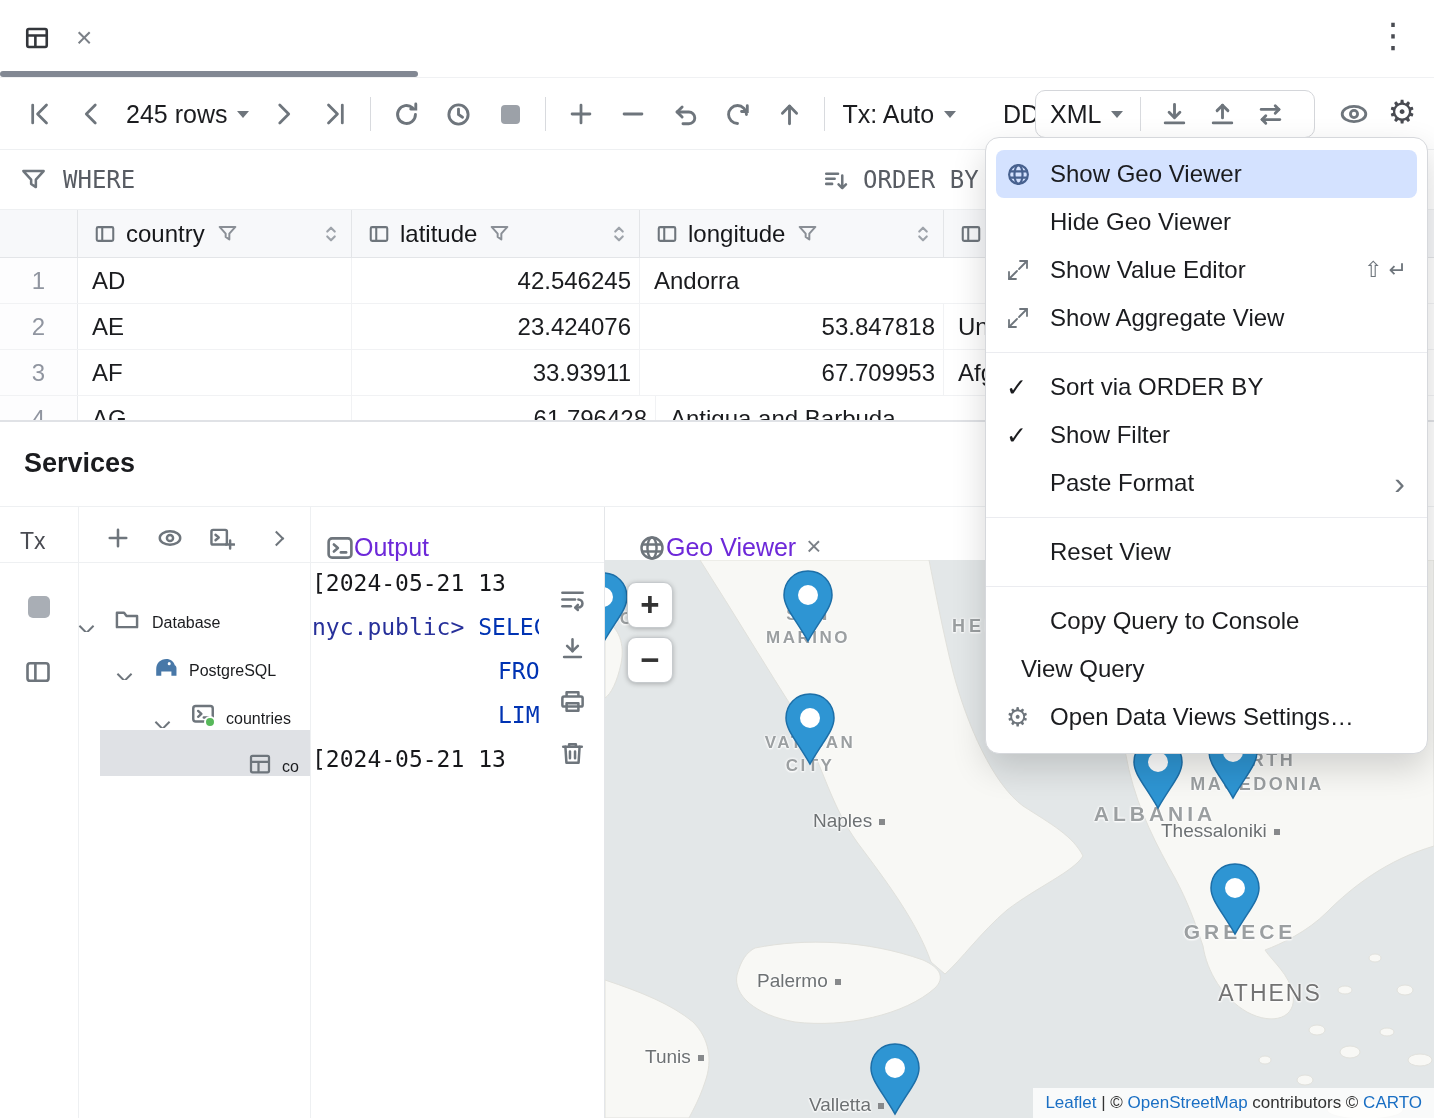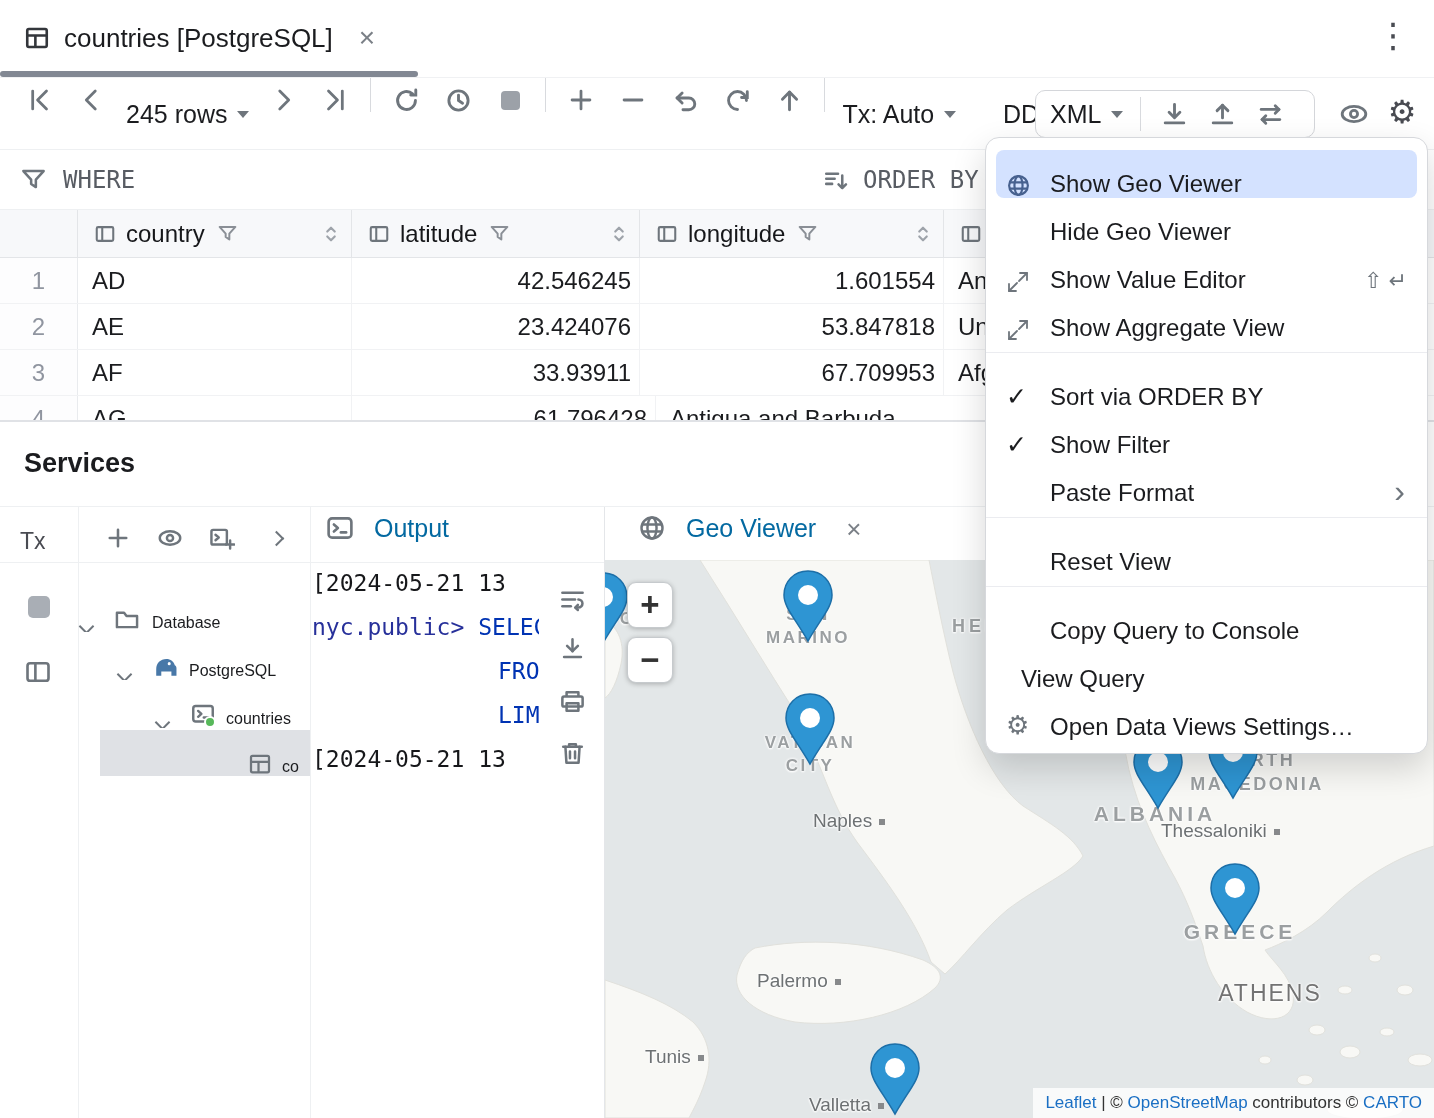--- a/index.html
+++ b/index.html
@@ -13,21 +13,21 @@
   .tab{position:absolute;left:14px;top:0;height:76px;display:flex;align-items:center;gap:14px;padding:0 10px}
   .tab-title{font-size:26px;color:#1b1c1f}
   .tab-close{font-size:28px;color:#7b8087;margin-left:12px;cursor:pointer}
   .tab-close::before{content:"×"}
   .tab-underline{position:absolute;left:0;top:71px;width:418px;height:6px;background:#828893;border-radius:3px}
   .kebab{position:absolute;right:24px;top:18px;font-size:34px;color:#494b52;line-height:1}
   .kebab::before{content:"⋮"}
 
   
   .toolbar{position:absolute;top:78px;left:0;right:0;height:72px;border-bottom:1px solid #eef0f2}
-  .tb-left{position:absolute;left:14px;top:78px;height:72px;display:flex;}
+  .tb-left{position:absolute;left:14px;top:78px;height:72px;display:flex;align-items:center}
   .tbi{width:52px;height:44px;display:flex;align-items:center;justify-content:center;border-radius:8px}
   .tbtext{font-size:25px;color:#1b1c1f;display:flex;align-items:center;padding:0 8px}
   .caret{width:0;height:0;border-left:6px solid transparent;border-right:6px solid transparent;border-top:7px solid #6e757c;margin-left:10px}
   .tbdiv{width:1px;height:34px;background:#d8dade;margin:0 9px}
   .tb-dd{position:absolute;left:1003px;top:100px;font-size:25px;color:#1b1c1f}
   .tb-box{position:absolute;left:1035px;top:90px;width:280px;height:48px;border:1px solid #d4d6da;border-radius:10px;background:#fff;display:flex;align-items:center;padding:0 12px;z-index:40}
   .tb-box .tbtext{font-size:25px}
   .tb-box .tbi{width:48px}
   .tb-eye{position:absolute;left:1328px;top:92px}
   .tb-gear{position:absolute;left:1382px;top:90px;font-size:32px;color:#494b52;width:40px;height:44px;display:flex;align-items:center;justify-content:center}
@@ -64,21 +64,21 @@
   .strip-sq{position:absolute;left:28px;top:174px;width:22px;height:22px;border-radius:5px;background:#a9aeb5}
   .strip-board{position:absolute;left:24px;top:236px}
   .ttb{position:absolute;top:96px;display:flex;align-items:center;justify-content:center;width:40px;height:40px;border-radius:8px}
   .tree-row{position:absolute;left:69px;width:231px;height:46px;display:flex;align-items:flex-end;font-size:16px;color:#1b1c1f;overflow:hidden;white-space:nowrap}
   .tree-sel{position:absolute;left:100px;width:210px;height:46px;background:#dfe1e5}
   .chev-d{width:11px;height:11px;border-right:2px solid #6e757c;border-bottom:2px solid #6e757c;transform:rotate(45deg);display:inline-block;flex:0 0 auto}
   .chev-r{width:11px;height:11px;border-right:2px solid #6e757c;border-bottom:2px solid #6e757c;transform:rotate(-45deg);display:inline-block}
   .greendot{position:absolute;width:12px;height:12px;border-radius:50%;background:#57b85a;border:2px solid #fff}
 
   
-  .svc-tab{position:absolute;top:92px;height:48px;display:flex;align-items:flex-start;gap:20px;font-size:25px;color:#0369a1}
+  .svc-tab{position:absolute;top:92px;height:48px;display:flex;align-items:flex-end;gap:0;font-size:25px;color:#6d28d9}
   .svc-close{font-size:26px;color:#7b8087;margin-left:10px}
   .svc-close::before{content:"×"}
 
   
   .out-pane{position:absolute;left:311px;top:140px;width:228px;height:558px;overflow:hidden;font-family:"DejaVu Sans Mono",monospace;font-size:23px}
   .oline{position:absolute;left:1px;white-space:nowrap;color:#16171a}
   .kw{color:#0033b3}
   .prompt{color:#27309a}
   .cgut{position:absolute;left:540px;width:64px;display:flex;justify-content:center}
 
@@ -91,21 +91,21 @@
   .lab-city.dot::after{content:"";display:inline-block;width:6px;height:6px;background:#87898b;margin-left:7px;vertical-align:middle}
   .lab-caps{font-size:23px;letter-spacing:2px;color:#737373;font-weight:400}
   .zoomctl{position:absolute;left:22px;top:22px;display:flex;flex-direction:column;gap:9px;z-index:5}
   .zbtn{width:46px;height:46px;background:#fff;border:1px solid #c6cacd;border-radius:9px;box-shadow:0 1px 5px rgba(0,0,0,.25);font-size:33px;font-weight:700;color:#333;display:flex;align-items:center;justify-content:center}
   .pin{position:absolute;width:56px;height:74px;z-index:4}
   .attrib{position:absolute;right:0;bottom:0;height:30px;background:rgba(255,255,255,.78);display:flex;align-items:center;padding:0 12px;font-size:17px;color:#333;z-index:6;white-space:pre}
   .attrib .lnk{color:#1a6fc4}
 
   
   .menu{position:absolute;left:985px;top:137px;width:443px;background:#fff;border:1px solid #d6d8dc;border-radius:14px;box-shadow:0 14px 34px rgba(0,0,0,.16);padding:12px 0;z-index:50}
-  .mi{height:48px;display:flex;align-items:flex-end;margin:0 10px;padding:0 10px;border-radius:8px;font-size:24px;color:#1b1c1f}
+  .mi{height:48px;display:flex;align-items:center;margin:0 10px;padding:0 10px;border-radius:8px;font-size:24px;color:#1b1c1f}
   .mi.sel{background:#d4e2ff}
   .mi .gut{width:44px;display:flex;align-items:center}
   .mi .grow{flex:1}
   .mi .short{color:#6e757c;font-size:22px}
   .mi .sub{color:#6e757c;font-size:32px;line-height:1;margin-right:2px}
   .mi .sub::before{content:"›"}
   .mi .chk{font-size:25px;color:#1b1c1f}
   .mi .chk::before{content:"✓"}
   .mi .mgear{font-size:26px;color:#6e757c}
   .mi .mgear::before{content:"⚙"}
@@ -118,21 +118,20 @@
 <div class="app">
 
   <div class="tabbar">
     <div class="tab">
       <span class="ic">
         <svg width="26" height="26" viewBox="0 0 16 16" fill="none" stroke="#33363b" stroke-width="1.6">
             <rect x="2" y="2.5" width="12" height="11" rx="1"></rect>
             <path d="M2 6.5h12M7 6.5v7"></path>
           </svg>
       </span>
-      <span class="tab-title">countries [PostgreSQL]</span>
       <span class="tab-close"></span>
     </div>
     <div class="tab-underline"></div>
     <span class="kebab"></span>
   </div>
 
   <div class="toolbar"></div>
   <div class="tb-left">
     <span class="tbi">
         <svg width="26" height="26" viewBox="0 0 16 16" fill="none" stroke="#6e757c" stroke-width="1.7" stroke-linecap="round" stroke-linejoin="round">
@@ -340,21 +339,20 @@
               <path d="M6 3v10"></path>
             </svg>
           </span>
       </div>
     </div>
 
     <div class="grow-">
       <div class="gnum">1</div>
       <div class="gc w-c">AD</div>
       <div class="gc num w-lat">42.546245</div>
-      <div class="gc num w-lon">1.601554</div>
       <div class="gc w-n">Andorra</div>
     </div>
     <div class="grow-">
       <div class="gnum">2</div>
       <div class="gc w-c">AE</div>
       <div class="gc num w-lat">23.424076</div>
       <div class="gc num w-lon">53.847818</div>
       <div class="gc w-n">United Arab Emirates</div>
     </div>
     <div class="grow-">

